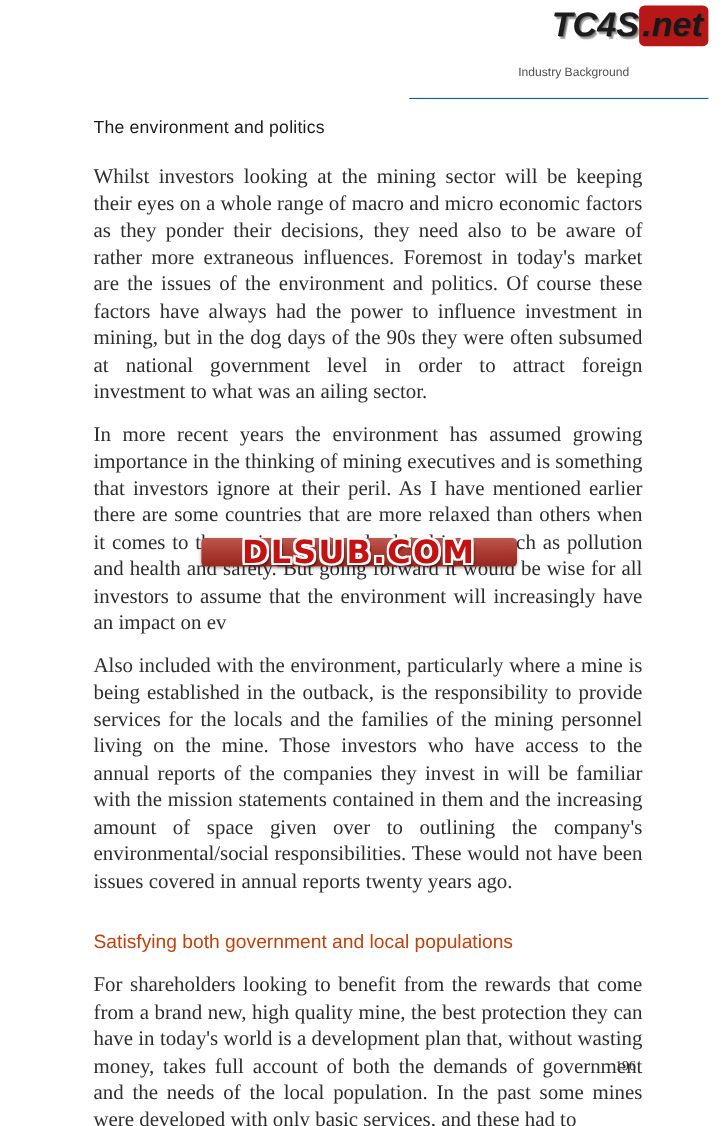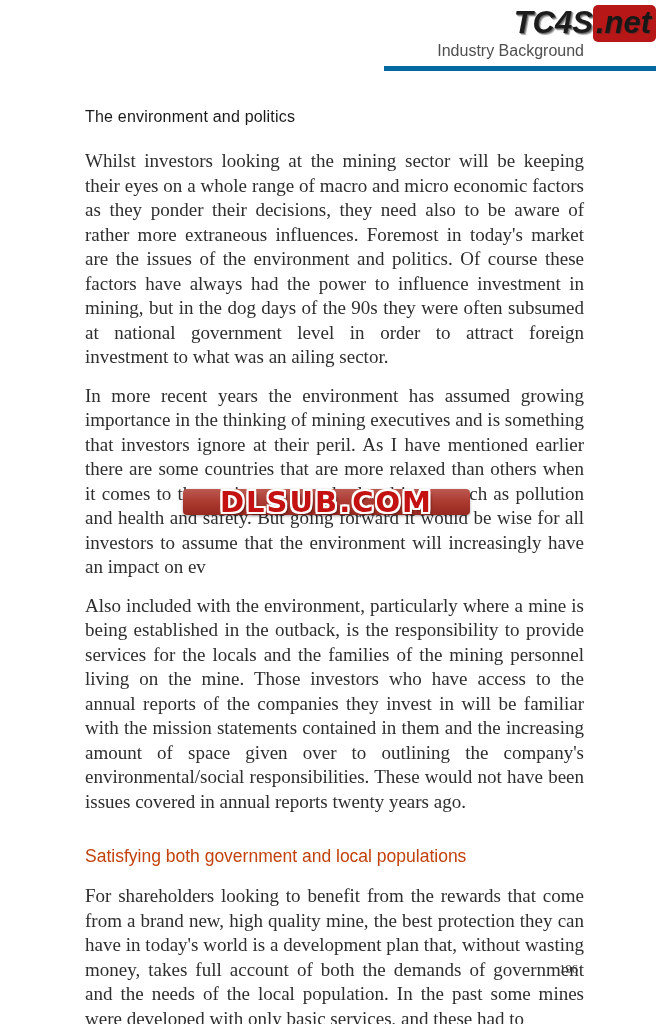--- a/index.html
+++ b/index.html
@@ -10,48 +10,48 @@
     height: 1024px;
     background: #ffffff;
     overflow: hidden;
     font-family: "Liberation Serif", serif;
   }
 
   
   .header {
     position: absolute;
     top: 6px;
-    right: 6px;
+    right: 18px;
     width: 272px;
     text-align: right;
-    border-bottom: 5px solid #0369a1;
-    padding-bottom: 6px;
+    border-bottom: 1px solid #0369a1;
+    padding-bottom: 17px;
   }
   .logo {
     font-family: "Liberation Sans", sans-serif;
     font-weight: bold;
     font-style: italic;
     font-size: 31px;
     line-height: 34px;
     color: #1c1c1c;
     text-shadow: 1px 1px 0 #6d6d6d, 2px 2px 1px #a8a8a8;
     white-space: nowrap;
   }
   .logo .logo-suffix {
     background: #b81717;
     color: #181818;
     padding: 0 5px 2px 3px;
     border-radius: 5px;
     text-shadow: 1px 1px 0 #7a2020;
   }
   .tagline {
     font-family: "Liberation Sans", sans-serif;
-    font-size: 16px;
+    font-size: 11px;
     color: #4f4f4f;
-    margin-top: 2px;
+    margin-top: 20px;
     padding-right: 72px;
   }
 
   
   .content {
     position: absolute;
     top: 0;
     left: 85px;
     width: 499px;
   }

